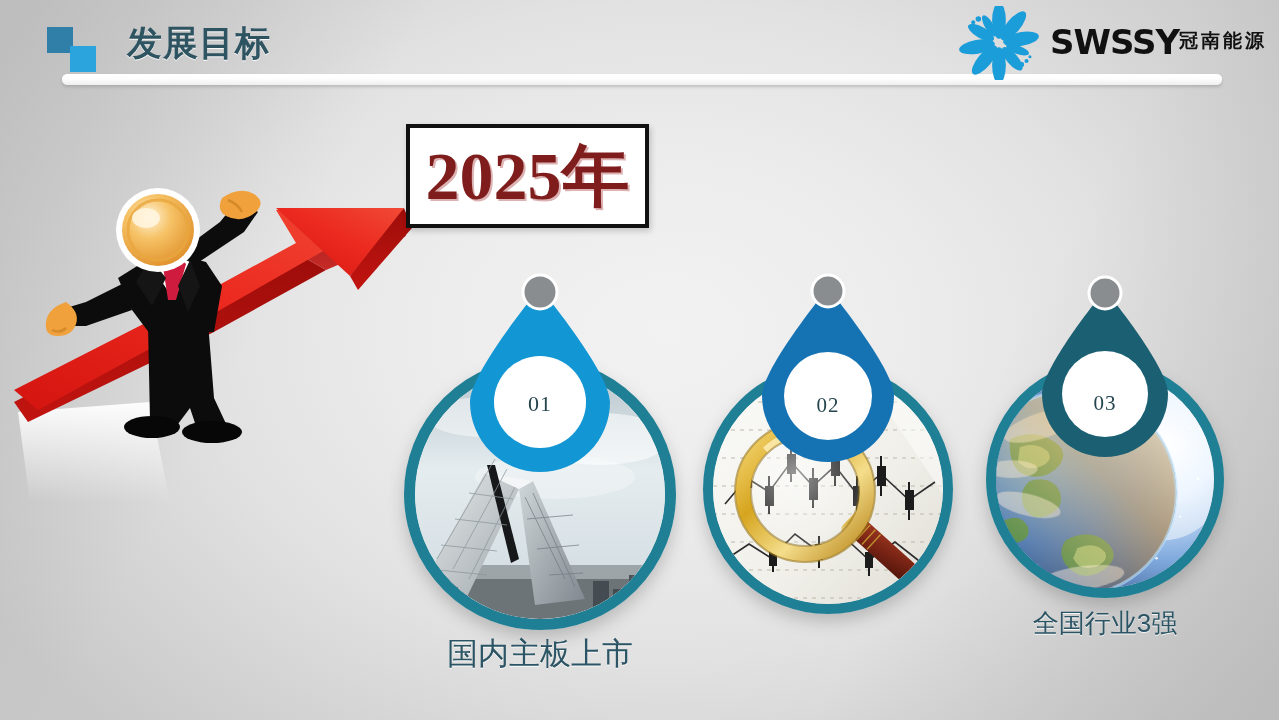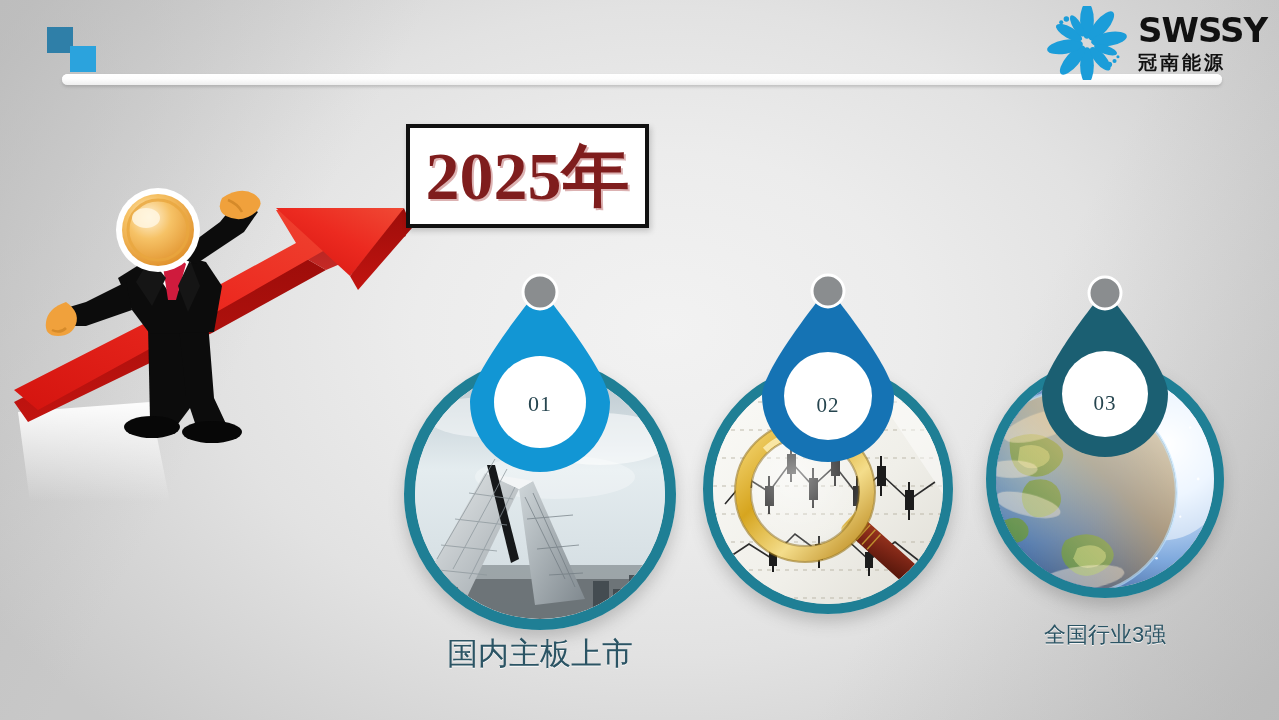--- a/index.html
+++ b/index.html
@@ -34,21 +34,21 @@
   .divider{
     position:absolute;left:62px;top:74px;width:1160px;height:11px;
     background:linear-gradient(180deg,#ffffff 0%,#fdfdfd 45%,#eeeeee 100%);
     border-radius:6px;
     box-shadow:0 2px 3px rgba(120,120,120,.35), inset 0 1px 0 #fff;
   }
 
   
   .logo{position:absolute;right:12px;top:4px;height:76px;display:flex;align-items:center;gap:8px;}
   .logo-mark{width:86px;height:72px;}
-  .logo-text{display:flex;flex-direction:column;align-items:flex-start;line-height:1;}
+  .logo-text{display:flex;flex-direction:row;align-items:flex-start;line-height:1;}
   .logo-word{
     font-size:34px;font-weight:bold;color:#111;letter-spacing:-1px;
     font-family:"DejaVu Sans","Liberation Sans",sans-serif;
   }
   .logo-sub{
     margin-top:6px;font-size:19px;font-weight:bold;color:#111;letter-spacing:3px;
   }
 
   
   .hero{position:absolute;left:0px;top:150px;width:420px;height:370px;z-index:4;}
@@ -98,20 +98,21 @@
 
 <div class="slide">
 
   <div class="header">
 
     <div class="sq-group">
       <div class="sq a"></div>
       <div class="sq b"></div>
     </div>
 
+    <div class="page-title">发展目标</div>
 
     <div class="divider"></div>
 
     <div class="logo">
       <div class="logo-mark">
         <svg viewBox="0 0 100 86" xmlns="http://www.w3.org/2000/svg" aria-hidden="true">
           <g fill="#1b9dd9">
             <g transform="translate(50,43)">
               <ellipse cx="0" cy="-26" rx="8" ry="21"></ellipse>
               <ellipse cx="0" cy="-26" rx="8" ry="21" transform="rotate(40)"></ellipse>
@@ -466,18 +467,18 @@
 
         <div class="pin" style="top:10px;width:158px;height:172px;">
           <svg viewBox="0 0 158 172" xmlns="http://www.w3.org/2000/svg">
             <path d="M79 12 C79 12 142 88 142 116 A63 63 0 1 1 16 116 C16 88 79 12 79 12 Z" fill="#1b5f72"></path>
             <circle cx="79" cy="116" r="43" fill="#ffffff"></circle>
             <circle cx="79" cy="15" r="16" fill="#8a8d8f" stroke="#ffffff" stroke-width="3"></circle>
           </svg>
         </div>
         <div class="pin-num" style="top:116px;width:88px;height:38px;font-size:21px;">03</div>
 
-        <div class="caption" style="top:352px;font-size:22px;text-align:right;">全国行业3强</div>
+        <div class="caption" style="top:338px;font-size:26px;text-align:right;">全国行业3强</div>
       </div>
     </div>
 
   </div>
 </div>
 
 </body></html>

